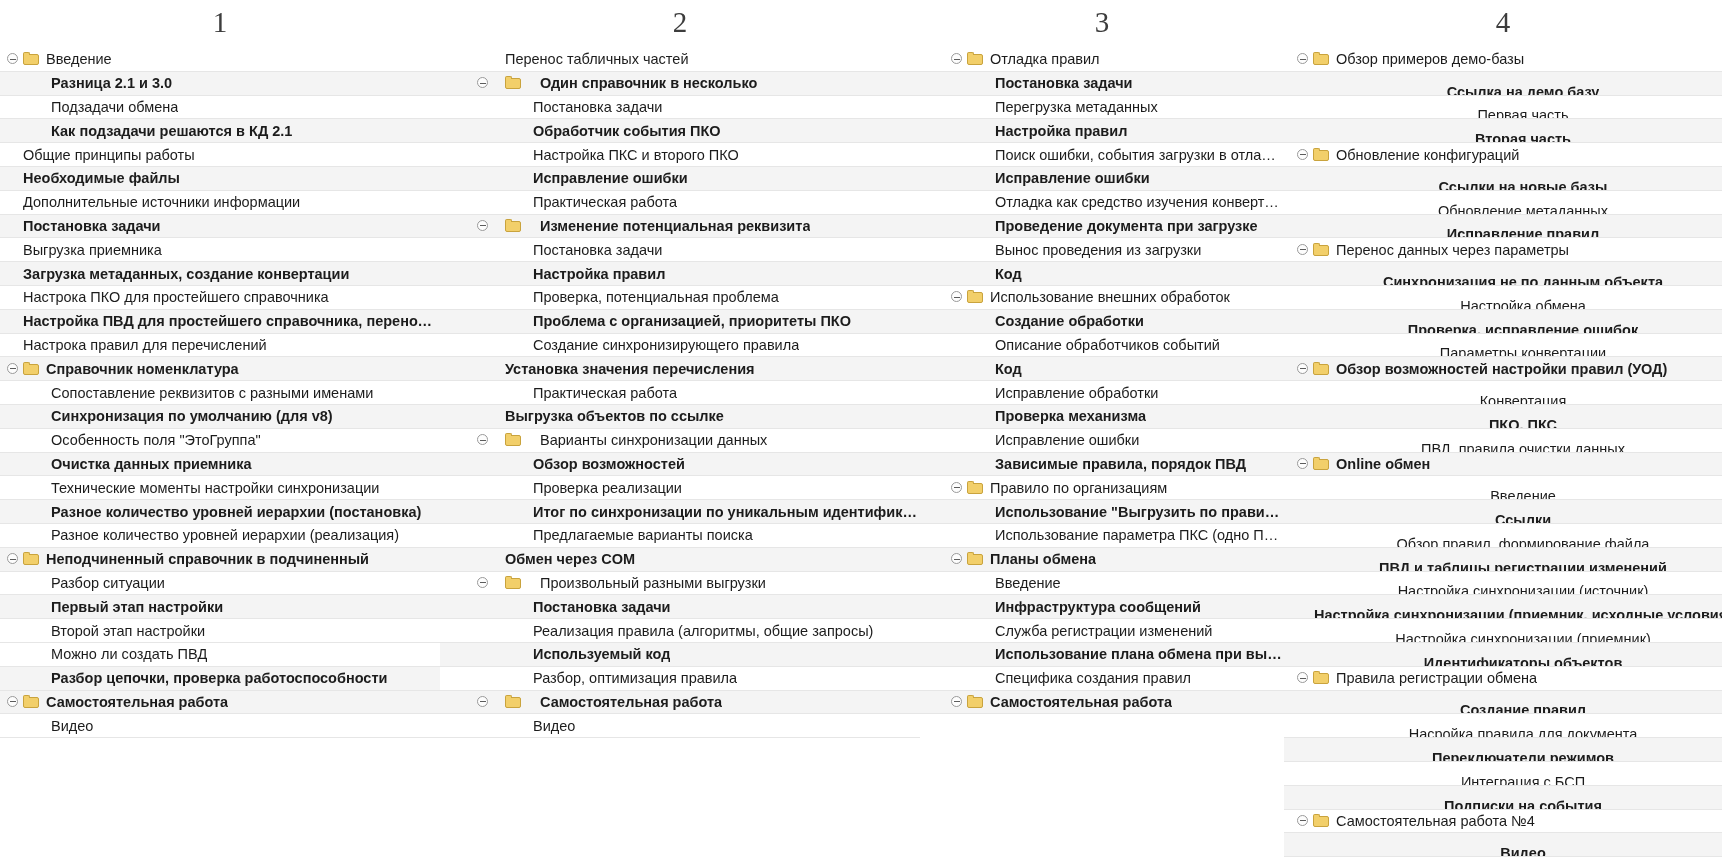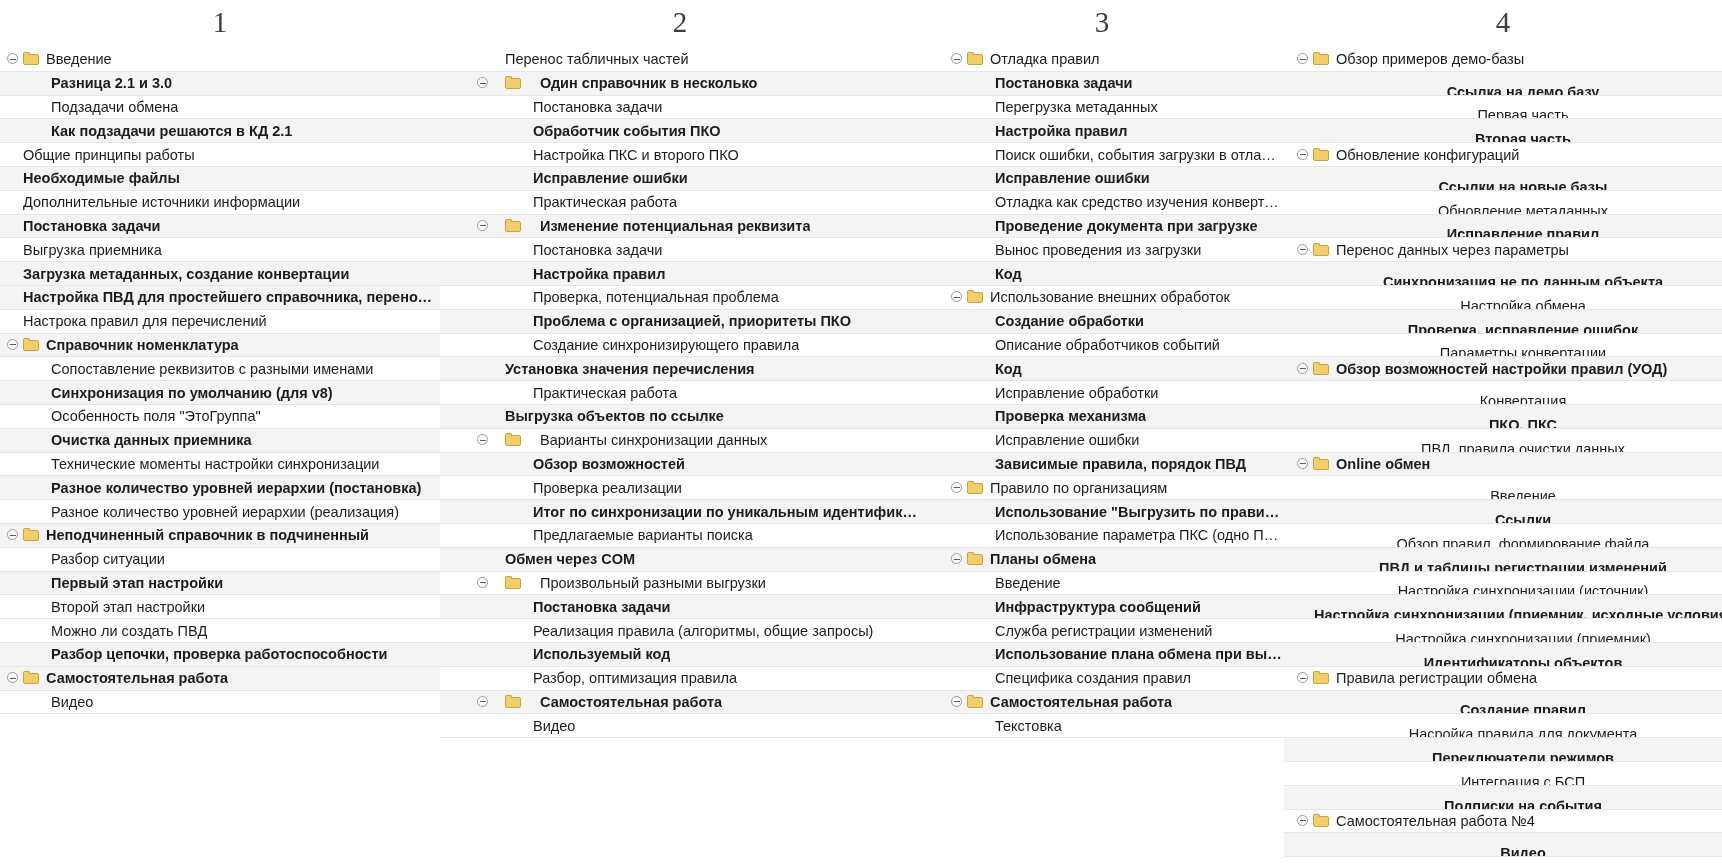--- a/index.html
+++ b/index.html
@@ -183,20 +183,24 @@
             <span class="label">Постановка задачи</span>
           </div>
           <div class="row ind-0">
             <span class="twisty"></span>
             <span class="label">Выгрузка приемника</span>
           </div>
           <div class="row ind-0 alt">
             <span class="twisty"></span>
             <span class="label">Загрузка метаданных, создание конвертации</span>
           </div>
+          <div class="row ind-0">
+            <span class="twisty"></span>
+            <span class="label">Настрока ПКО для простейшего справочника</span>
+          </div>
           <div class="row ind-0 alt">
             <span class="twisty"></span>
             <span class="label">Настройка ПВД для простейшего справочника, перенос данных</span>
           </div>
           <div class="row ind-0">
             <span class="twisty"></span>
             <span class="label">Настрока правил для перечислений</span>
           </div>
           <div class="row ind-0 alt">
             <span class="twisty open"></span>
@@ -508,24 +512,20 @@
           </div>
           <div class="row ind-1">
             <span class="twisty"></span>
             <span class="label">Специфика создания правил</span>
           </div>
           <div class="row ind-0 alt">
             <span class="twisty open"></span>
             <span class="folder"></span>
             <span class="label">Самостоятельная работа</span>
           </div>
-          <div class="row ind-1">
-            <span class="twisty"></span>
-            <span class="label">Текстовка</span>
-          </div>
         </div>
     </div>
 
     <div class="column col-4">
       <div class="col-header">4</div>
       <div class="rows">
           <div class="row ind-0">
             <span class="twisty open"></span>
             <span class="folder"></span>
             <span class="label">Обзор примеров демо-базы</span>

